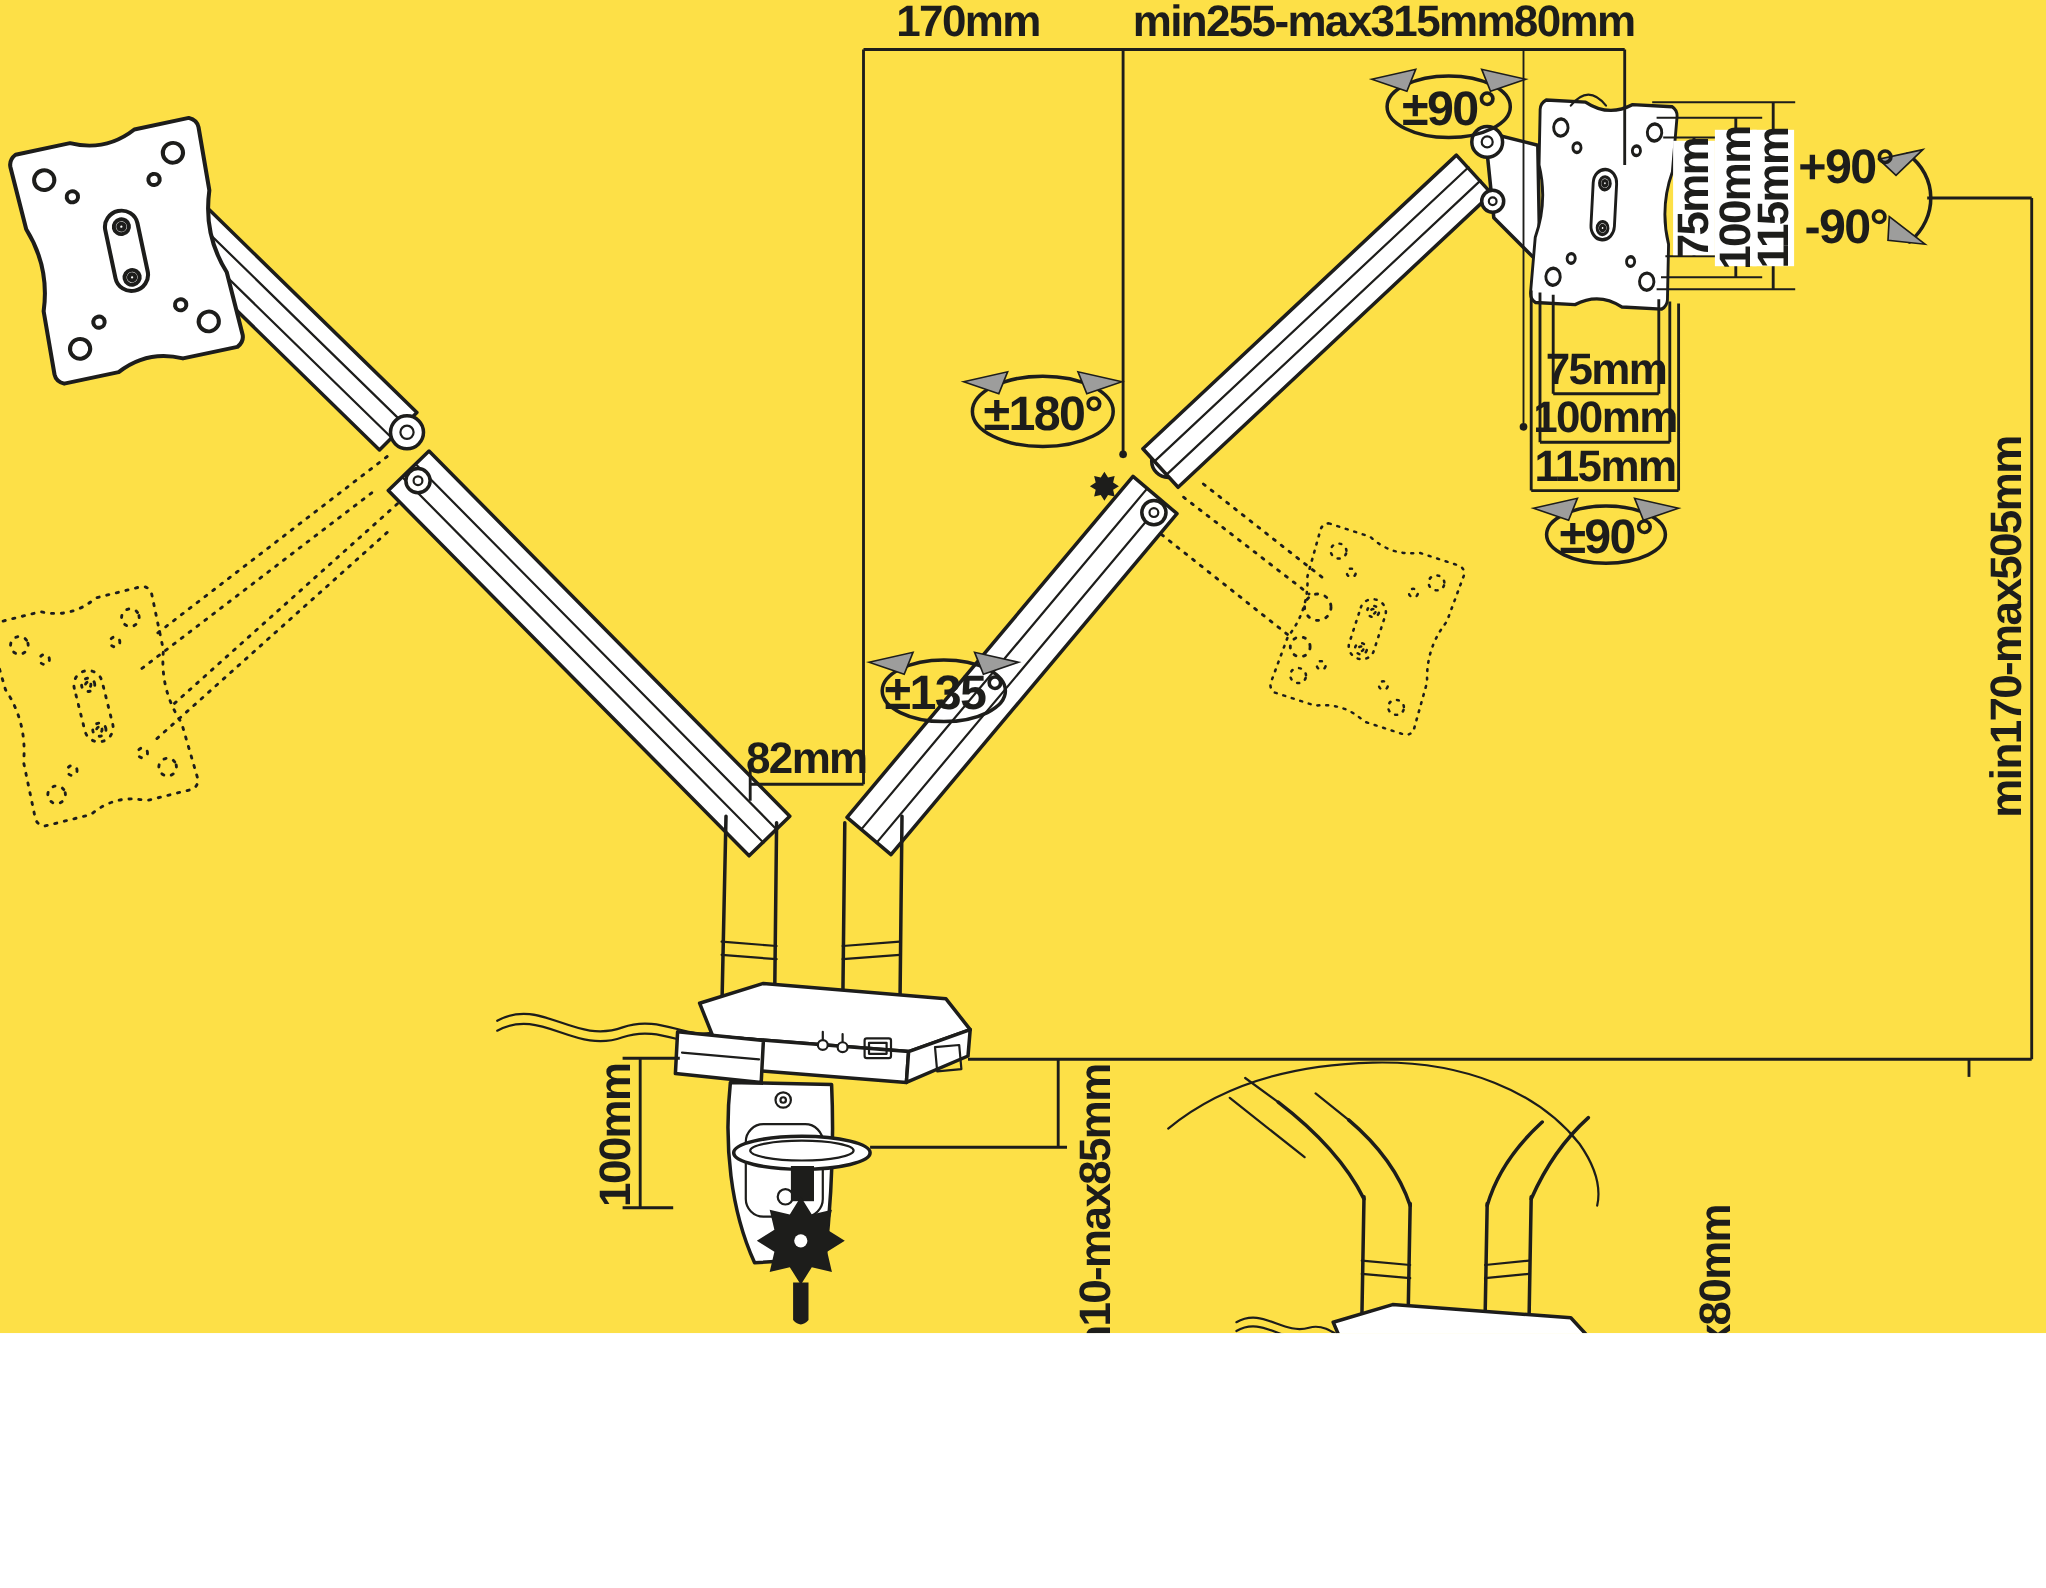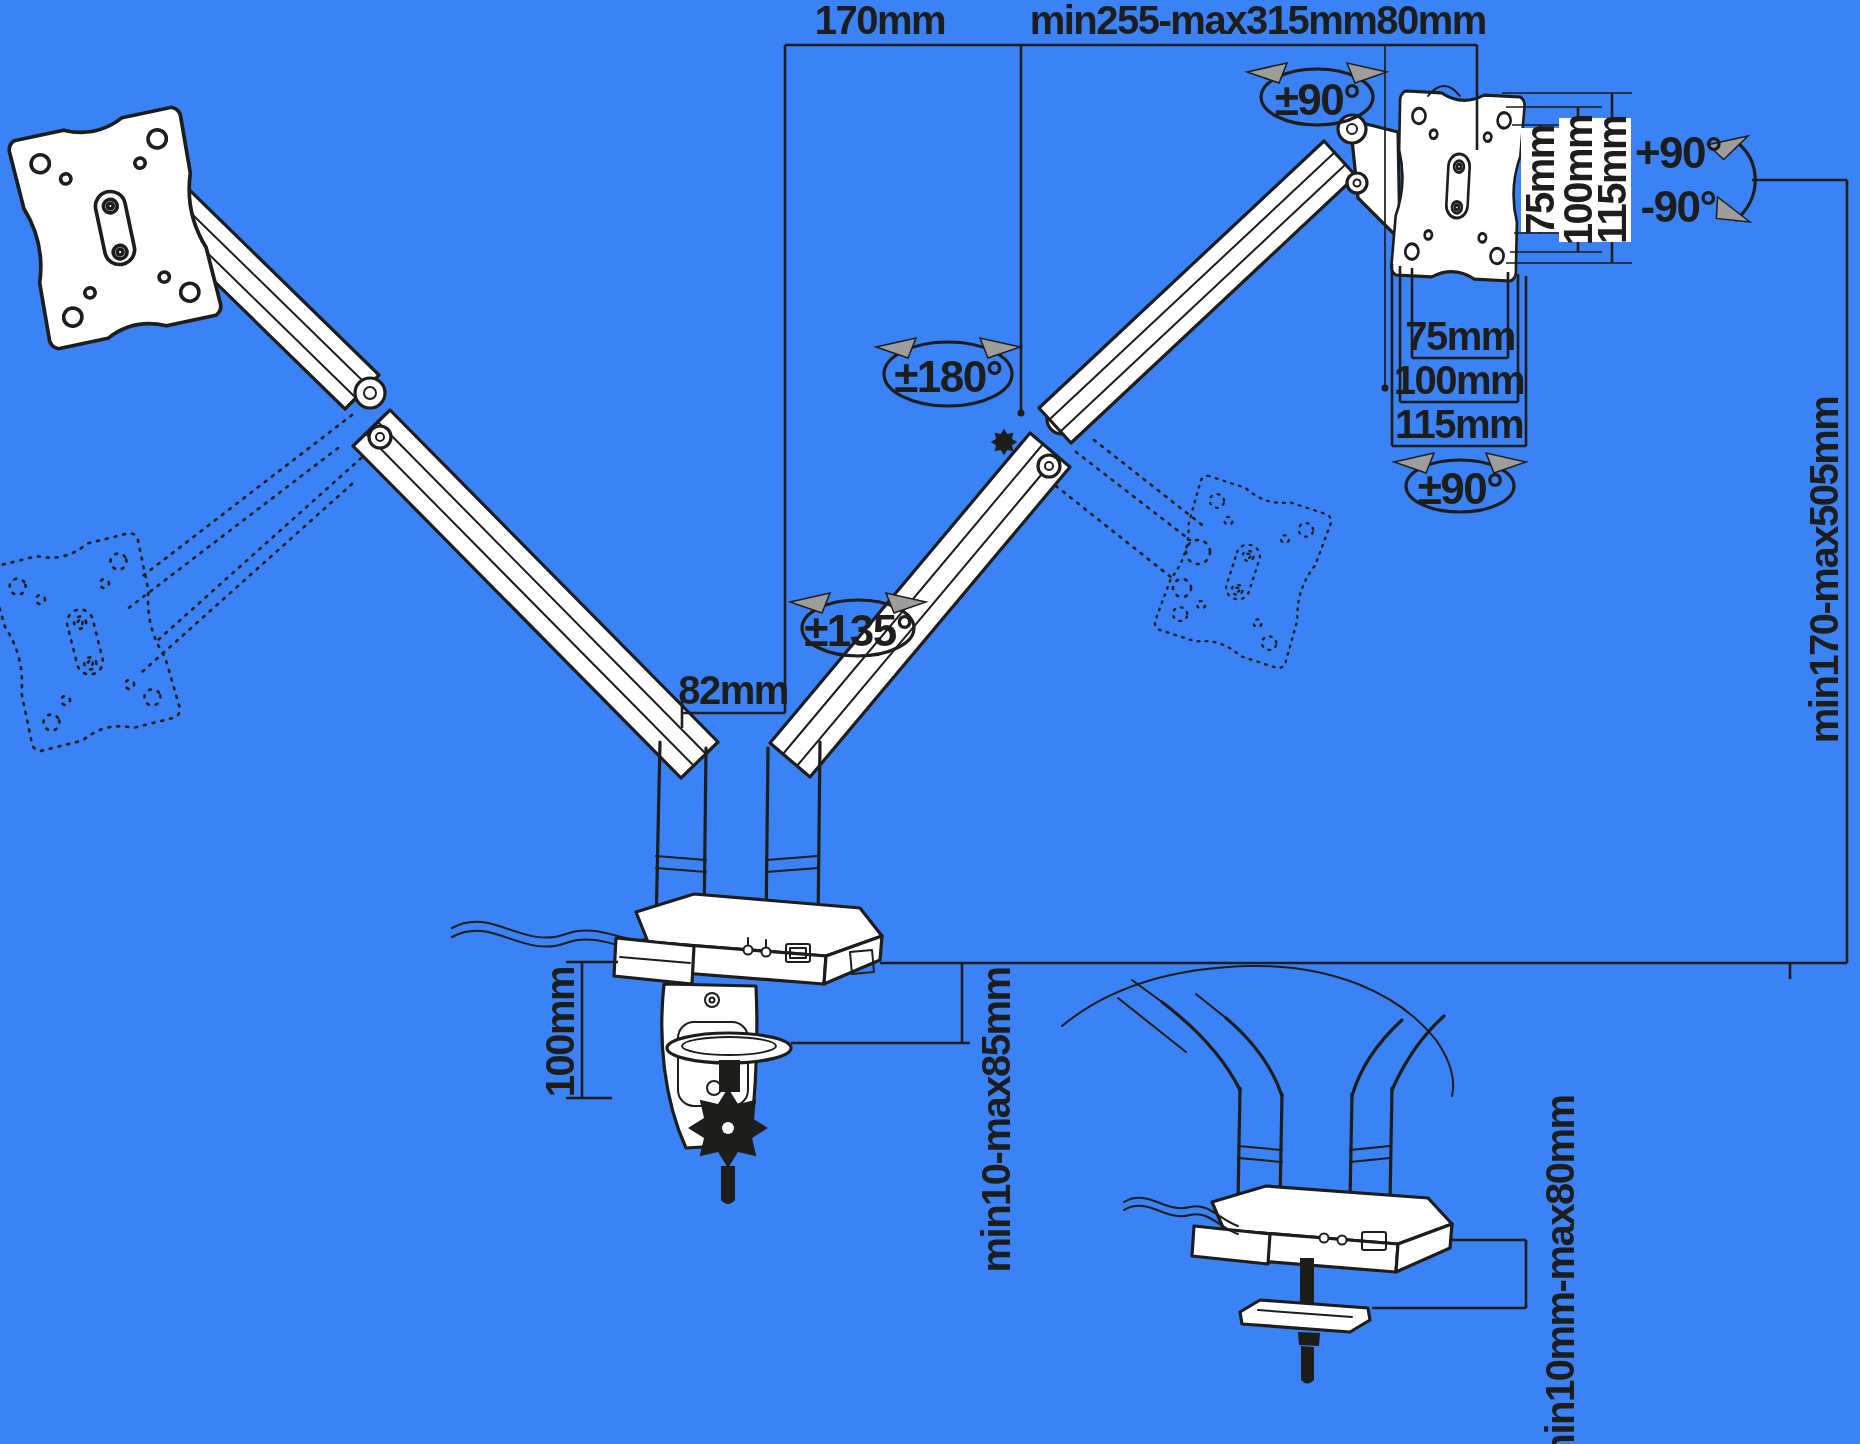--- a/index.html
+++ b/index.html
@@ -1,16 +1,16 @@
 <!DOCTYPE html>
 <html><head>
 <meta charset="utf-8">
 <style>
   html,body{margin:0;padding:0;background:#ffffff;}
-  #stage{position:relative;width:1860px;height:1444px;background:#3b82f6;overflow:hidden;}
+  #stage{position:relative;width:1860px;height:1212px;background:#fde047;overflow:hidden;}
   svg{position:absolute;left:0;top:0;}
   .ln{stroke:#1d1d1b;stroke-width:3.2;fill:none;stroke-linecap:round;stroke-linejoin:round;}
   .ln2{stroke:#1d1d1b;stroke-width:2;fill:none;stroke-linecap:round;stroke-linejoin:round;}
   .fw{fill:#ffffff;}
   .fb{fill:#1d1d1b;stroke:none;}
   .dot{stroke:#1d1d1b;stroke-width:2.6;fill:none;stroke-linecap:round;stroke-linejoin:round;stroke-dasharray:2 7;}
   .dim{stroke:#1d1d1b;stroke-width:2.6;fill:none;stroke-linecap:butt;}
   .thin{stroke-width:1.7;}
   .arr{fill:#9d9d9c;stroke:#1d1d1b;stroke-width:1.5;}
   .lbl{font-family:"Liberation Sans","DejaVu Sans",sans-serif;font-weight:700;font-size:40px;

